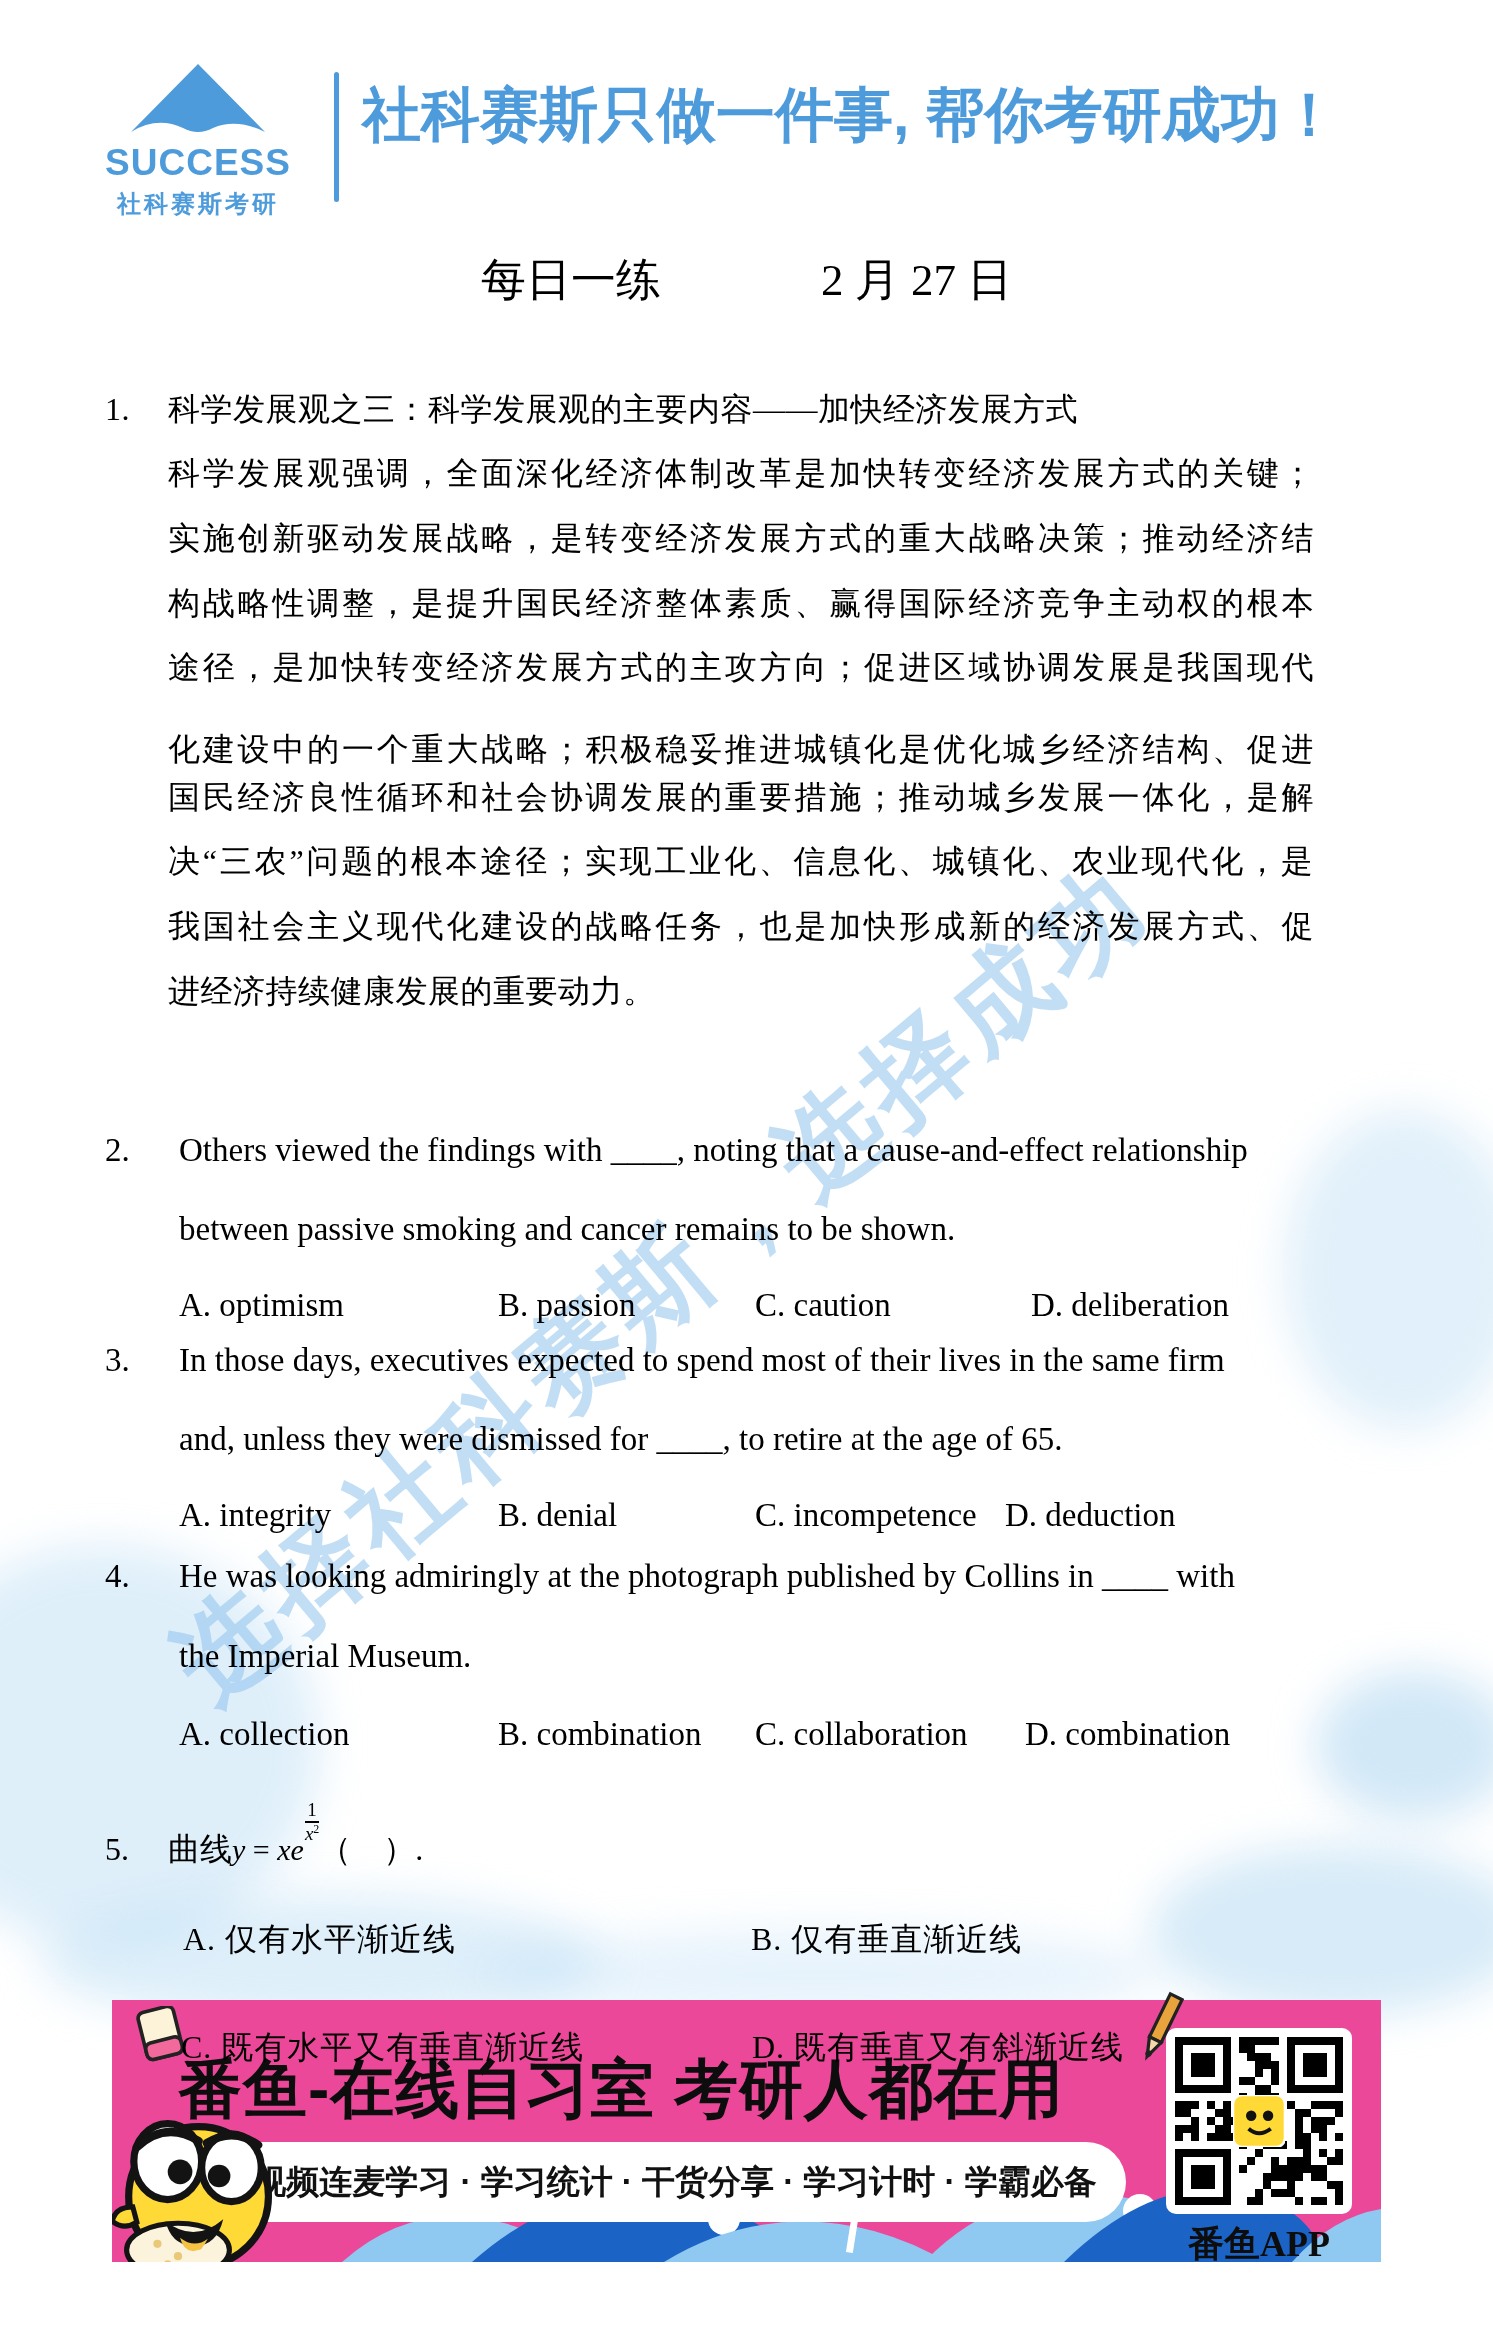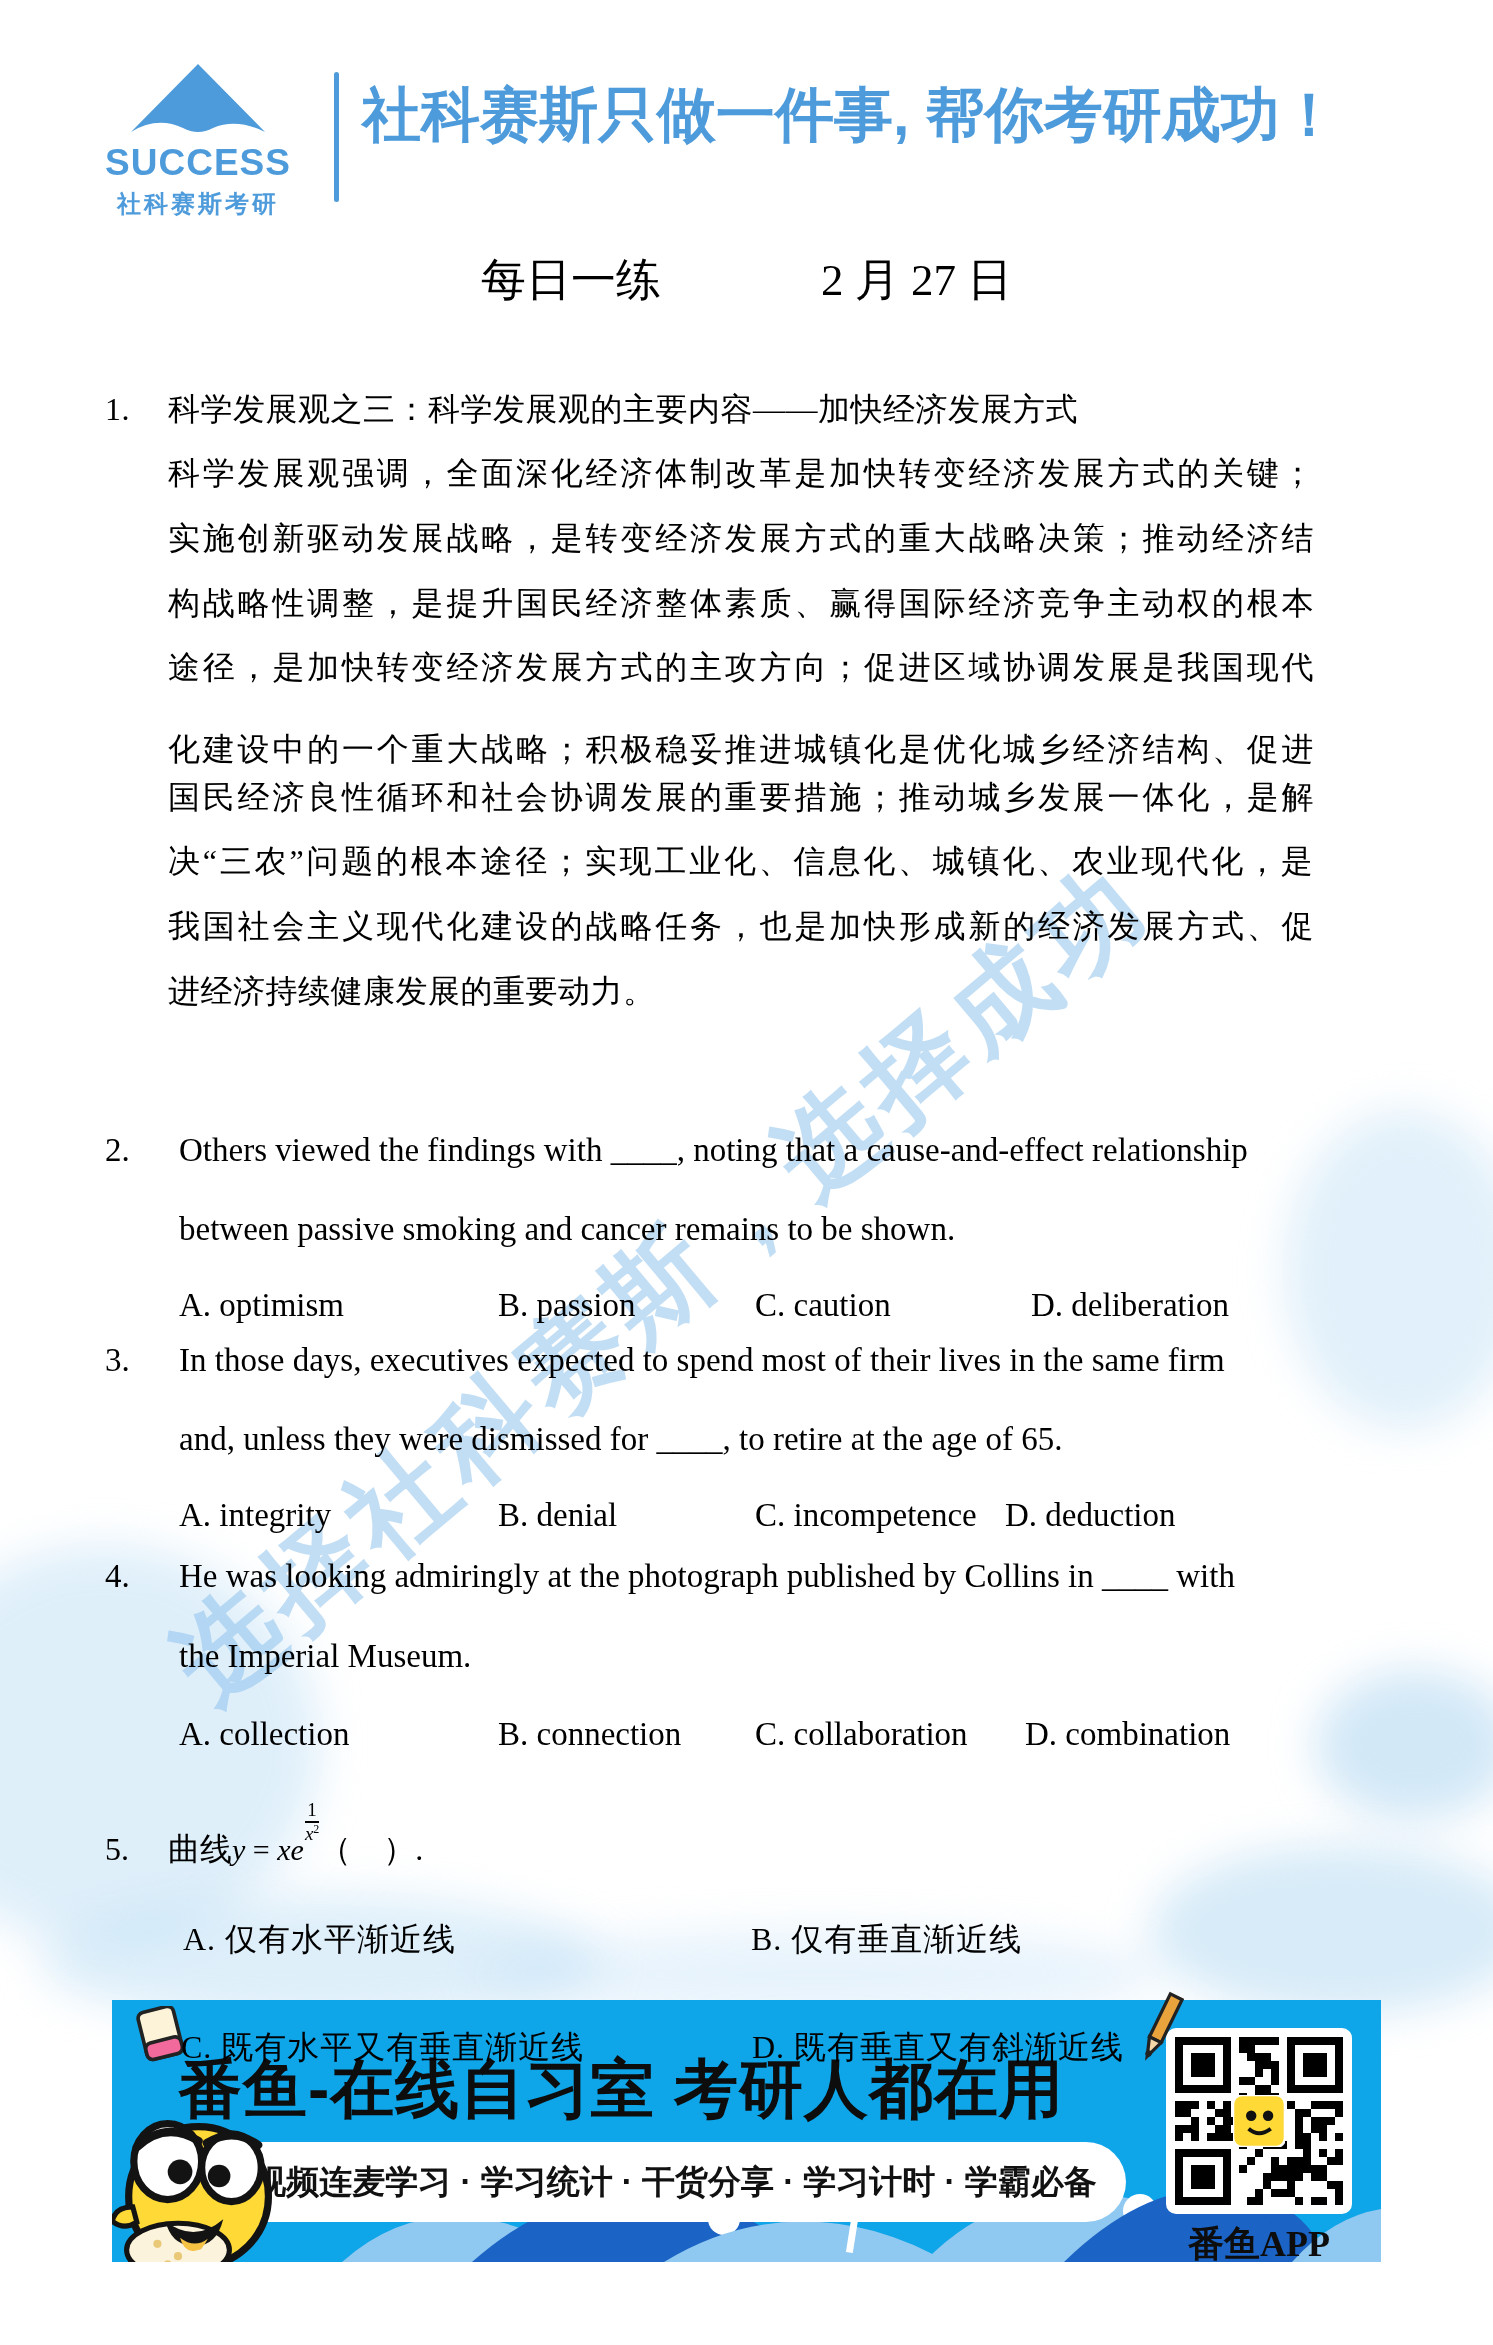--- a/index.html
+++ b/index.html
@@ -47,21 +47,21 @@
   .qe .opt{position:absolute;white-space:nowrap;}
   
   .q5{top:1800px;font-size:32px;z-index:6;}
   .q5 .math{font-size:30px;}
   .q5 .math i{font-family:"Liberation Serif",serif;}
   .frac{display:inline-block;vertical-align:20px;text-align:center;font-size:19px;line-height:1.05;margin-left:1px;}
   .frac .bar{display:block;border-top:2px solid #000;margin-top:1px;}
   .frac sup{font-size:12px;}
   .q5 .opt{position:absolute;white-space:nowrap;letter-spacing:1px;}
   
-  .banner{left:112px;top:2000px;width:1269px;height:262px;background:#0ea5e9;z-index:5;overflow:hidden;}
+  .banner{left:112px;top:2000px;width:1269px;height:262px;background:#ec4899;z-index:5;overflow:hidden;}
   .banner .waves{position:absolute;left:0;bottom:0;width:1269px;height:115px;}
   .headline{position:absolute;left:66px;top:46px;z-index:6;color:#0d0d0d;white-space:nowrap;
     font-family:"Liberation Sans","DejaVu Sans",sans-serif;font-weight:900;font-size:64px;letter-spacing:1px;}
   .pill{position:absolute;left:112px;top:142px;width:902px;height:80px;background:#fff;border-radius:44px;
     display:flex;align-items:center;justify-content:center;z-index:5;
     font-family:"Liberation Sans","DejaVu Sans",sans-serif;font-weight:700;font-size:33px;color:#111;white-space:nowrap;}
   .fish{position:absolute;left:-8px;top:108px;width:185px;height:175px;z-index:7;}
   .qr{position:absolute;right:29px;top:28px;width:186px;height:186px;background:#fff;border-radius:10px;z-index:6;}
   .qr svg.modules{position:absolute;left:9px;top:9px;}
   .qr-fish{position:absolute;left:50%;top:50%;transform:translate(-50%,-50%);width:52px;height:52px;z-index:7;}
@@ -131,21 +131,21 @@
     <span class="opt" style="top:155px;left:650px;">C. incompetence</span>
     <span class="opt" style="top:155px;left:900px;">D. deduction</span>
   </div>
 </section>
 
 <section class="q qe" style="top:1558px;">
   <div class="ln" style="top:0;left:0;"><span class="qnumE">4.</span><span>He was looking admiringly at the photograph published by Collins in ____ with</span></div>
   <div class="ln" style="top:80px;left:74px;">the Imperial Museum.</div>
   <div>
     <span class="opt" style="top:158px;left:74px;">A. collection</span>
-    <span class="opt" style="top:158px;left:393px;">B. connection</span>
+    <span class="opt" style="top:158px;left:393px;">B. combination</span>
     <span class="opt" style="top:158px;left:650px;">C. collaboration</span>
     <span class="opt" style="top:158px;left:908px;margin-left:12px;">D. combination</span>
   </div>
 </section>
 
 <section class="q q5">
   <div class="ln" style="top:0;left:0;">
     <span class="qnum">5.</span><span>曲线</span><span class="math"><i>y</i><span> = </span><i>xe</i><span class="frac"><span>1</span><span class="bar"></span><span class="den"><i>x</i><sup>2</sup></span></span></span><span>（　）.</span>
   </div>
   <span class="opt" style="top:118px;left:78px;">A. 仅有水平渐近线</span>

